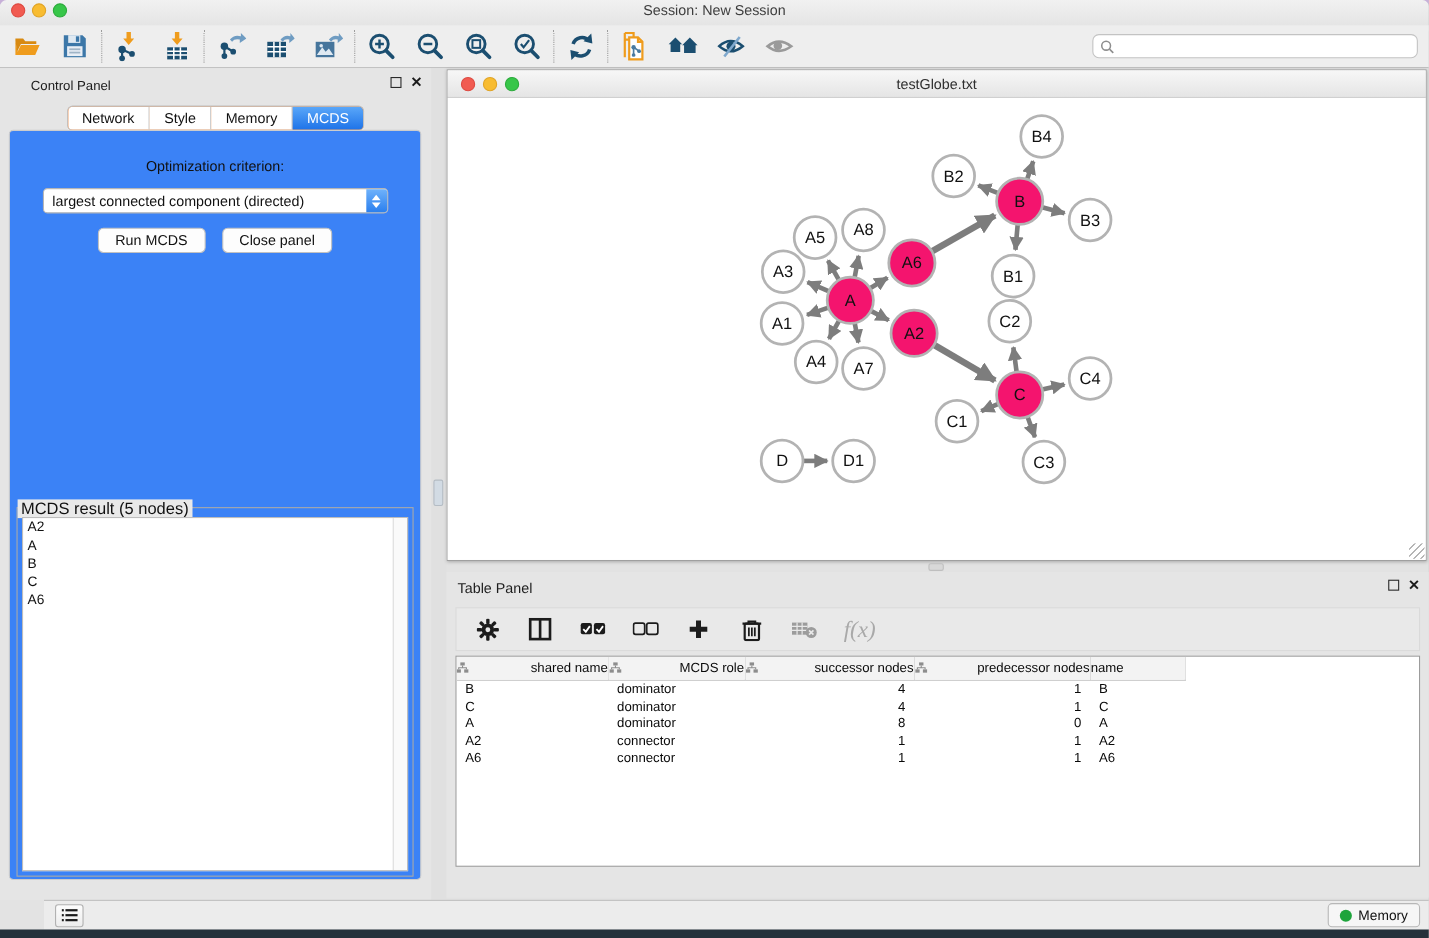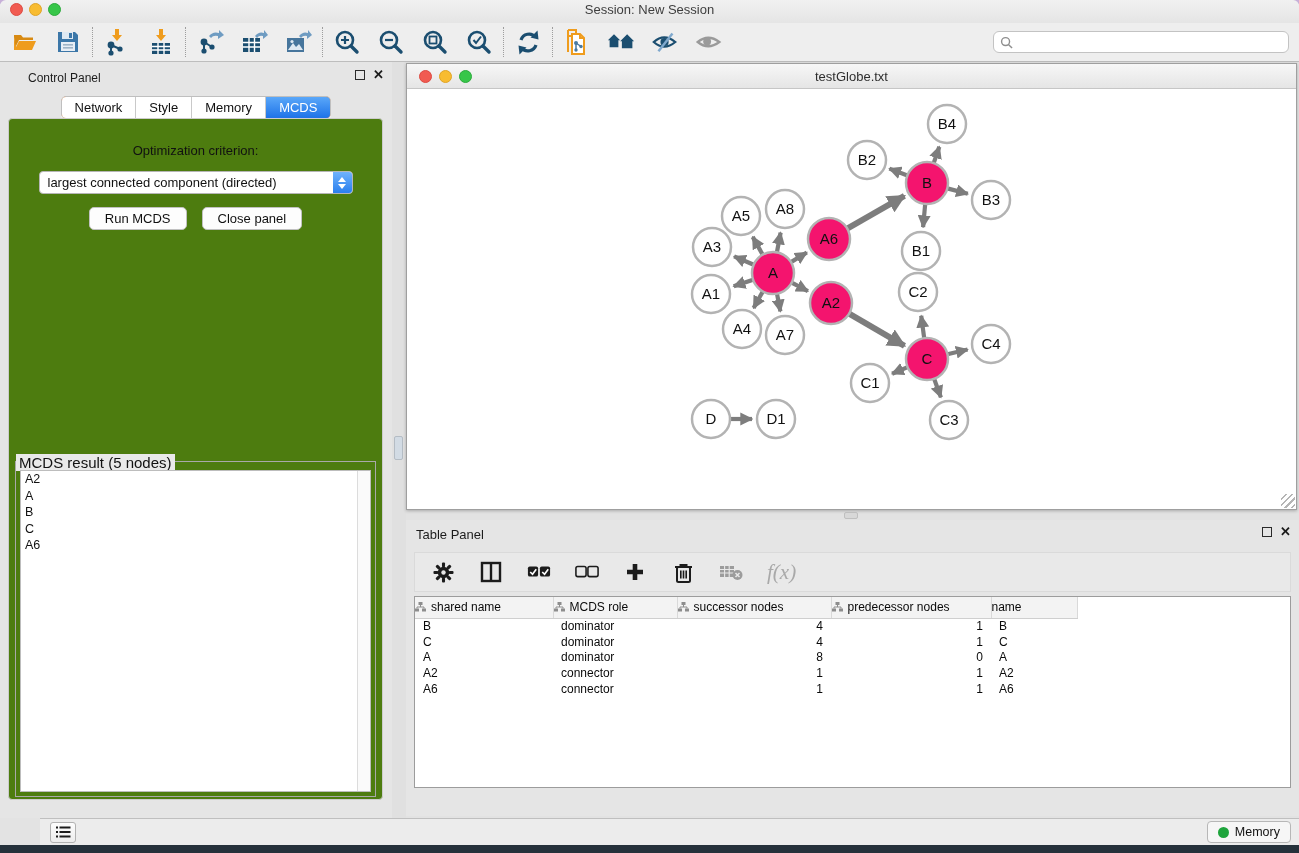--- a/index.html
+++ b/index.html
@@ -40,21 +40,21 @@
   .ph-icons { position:absolute; right:8px; top:8px; display:flex; gap:8px; align-items:center; }
   .ph-float { width:10px; height:10px; border:1.6px solid #2a2a2a; display:inline-block; }
   .ph-close { font-size:13px; font-weight:bold; color:#1a1a1a; line-height:10px; cursor:pointer; }
 
   .seg-tabs { position:absolute; top:34px; left:0; right:0; display:flex; justify-content:center; }
   .seg { display:inline-flex; border:1px solid #bfbfbf; border-radius:5px; overflow:hidden; background:#f97316; box-shadow:0 1px 0 rgba(255,255,255,.7); }
   .seg .tab { padding:3px 13px; font-size:13px; color:#111; background:#fff; border-right:1px solid #c9c9c9; cursor:pointer; line-height:15px; }
   .seg .tab:last-child { border-right:none; }
   .seg .tab.active { background:linear-gradient(#5aa7f9,#1e73e8); color:#fff; }
 
-  .cp-body { position:absolute; left:8px; right:9px; top:56px; height:682px; background:#4d7c0f;
+  .cp-body { position:absolute; left:8px; right:9px; top:56px; height:682px; background:#3b82f6;
     border:1px solid #cccccc; border-radius:4px; }
   .opt-label { margin-top:24px; text-align:center; font-size:13px; color:#111; }
   .dropdown { margin:13px auto 0; width:314px; height:23px; background:#fff; border:1px solid #b6b6b6;
     border-radius:4px; display:flex; align-items:center; cursor:pointer; }
   .dropdown .dd-text { flex:1; font-size:13px; color:#111; padding-left:8px; white-space:nowrap; }
   .dd-stepper { width:19px; align-self:stretch; background:linear-gradient(#6fb2fb,#2a7fee);
     border-radius:0 3px 3px 0; display:flex; flex-direction:column; align-items:center; justify-content:center; gap:2px; }
   .dd-stepper i { width:0; height:0; border-left:4px solid transparent; border-right:4px solid transparent; display:block; }
   .dd-up { border-bottom:5px solid #fff; }
   .dd-down { border-top:5px solid #fff; }
@@ -99,21 +99,21 @@
   .tp-head .ph-title { position:absolute; left:10px; top:7px; font-size:13px; color:#1c1c1c; }
   .tp-toolbar { position:absolute; left:8px; right:8px; top:32px; height:40px; background:#e9e9e9;
     border:1px solid #dadada; display:flex; align-items:center; gap:24px; padding-left:16px; }
   .tt-btn { display:flex; align-items:center; justify-content:center; width:24px; height:24px; cursor:pointer; }
   .fx-label { font-family:"Liberation Serif", serif; font-style:italic; font-size:21px; color:#a9a9a9; }
 
   .table-wrap { position:absolute; left:8px; right:8px; top:76px; height:192px; background:#fff; border:1px solid #9c9c9c; overflow:hidden; }
   table.data { border-collapse:collapse; table-layout:fixed; font-size:12px; color:#0a0a0a; }
   table.data th { height:21px; background:#f3f3f3; border-right:1px solid #d9d9d9; border-bottom:1px solid #cfcfcf;
     font-weight:normal; font-size:12px; position:relative; }
-  table.data th .th-inner { display:flex; align-items:center; justify-content:flex-start; gap:5px; }
+  table.data th .th-inner { display:flex; align-items:center; justify-content:space-between; gap:5px; }
   table.data td { height:15.8px; padding:0 8px; white-space:nowrap; overflow:hidden; }
   td.num { text-align:right; padding-right:14px; }
 
   .tp-tabs { position:absolute; left:0; right:0; bottom:5px; display:flex; justify-content:center; }
 
   
   .statusbar { position:absolute; bottom:8px; left:0; right:0; height:27px; background:#ececec; border-top:1px solid #bfbfbf;margin-left:40px; }
   .list-btn { position:absolute; left:10px; top:3px; width:26px; height:21px; background:linear-gradient(#fdfdfd,#ededed);
     border:1px solid #b2b2b2; border-radius:3px; display:flex; align-items:center; justify-content:center; cursor:pointer; }
   .memory-btn { position:absolute; right:8px; top:2px; height:22px; background:#f6f6f6; border:1px solid #b7b7b7;

